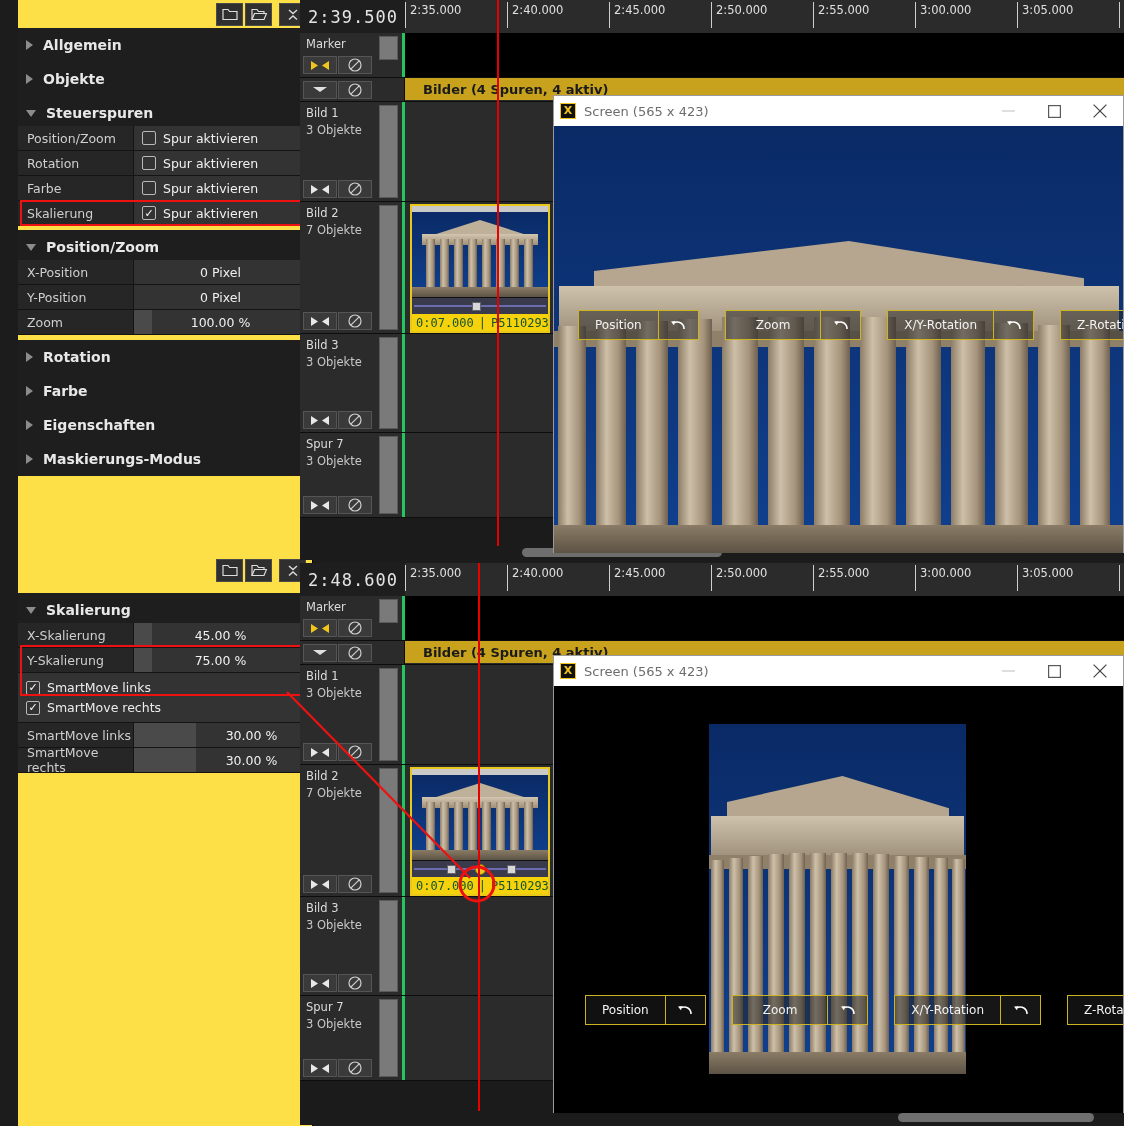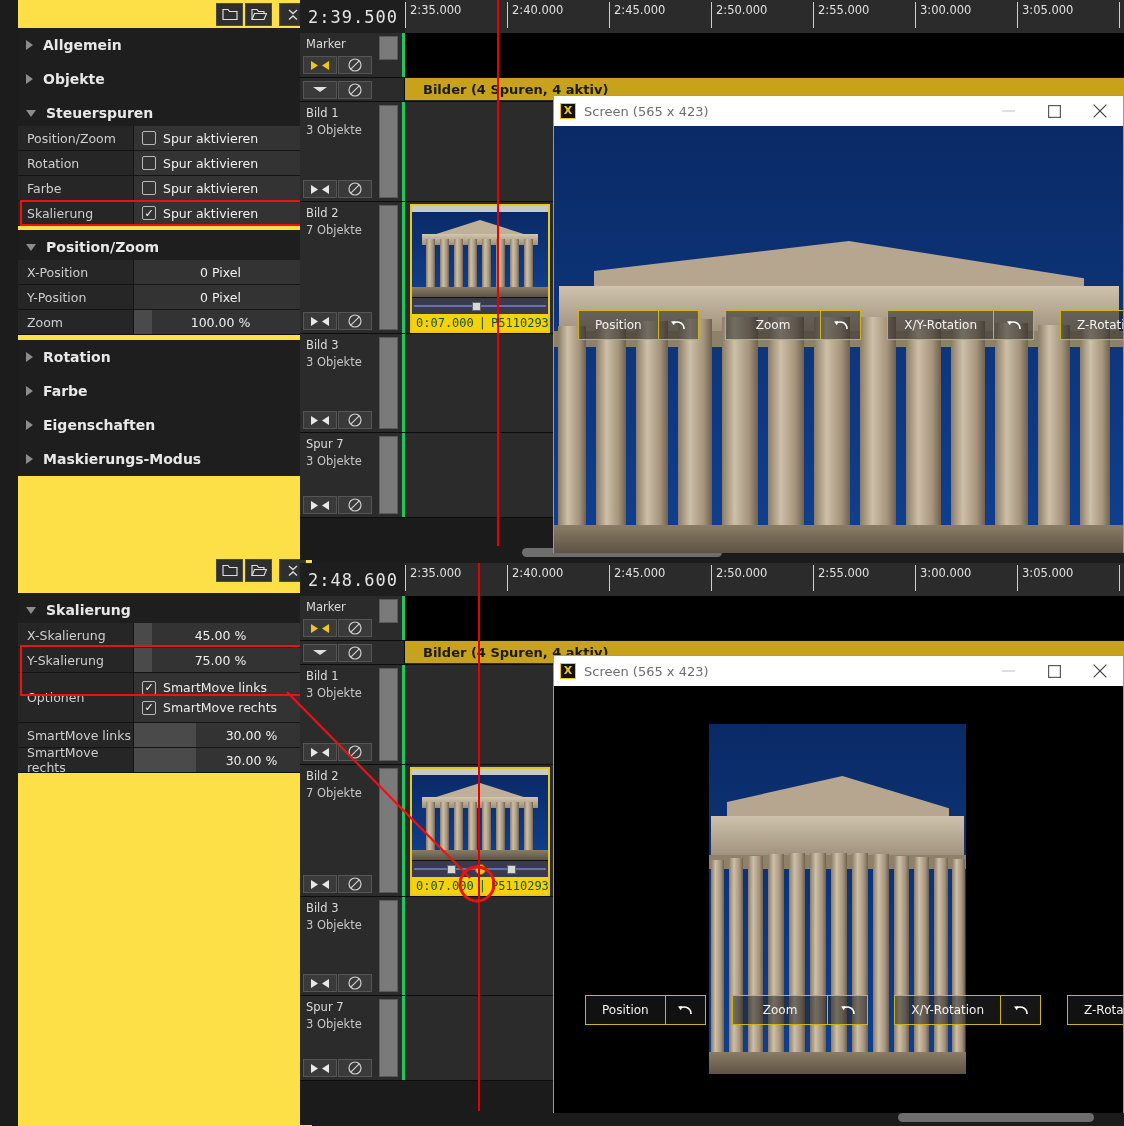--- a/index.html
+++ b/index.html
@@ -362,21 +362,20 @@
       </div>
       <div class="prow">
         <div class="plabel">Y-Skalierung</div>
         <div class="pfield">
           <span class="pslider-grip"></span>
           <span>75.00 %</span>
         </div>
       </div>
 
       <div class="prow" style="height:50px;">
-        <div class="plabel">Optionen</div>
         <div class="pfield" style="flex-direction:column; justify-content:center; align-items:flex-start; padding-left:8px; gap:5px;">
           <span class="chk-row">
             <span class="cb checked"></span>
             <span>SmartMove links</span>
           </span>
           <span class="chk-row">
             <span class="cb checked"></span>
             <span>SmartMove rechts</span>
           </span>
         </div>

